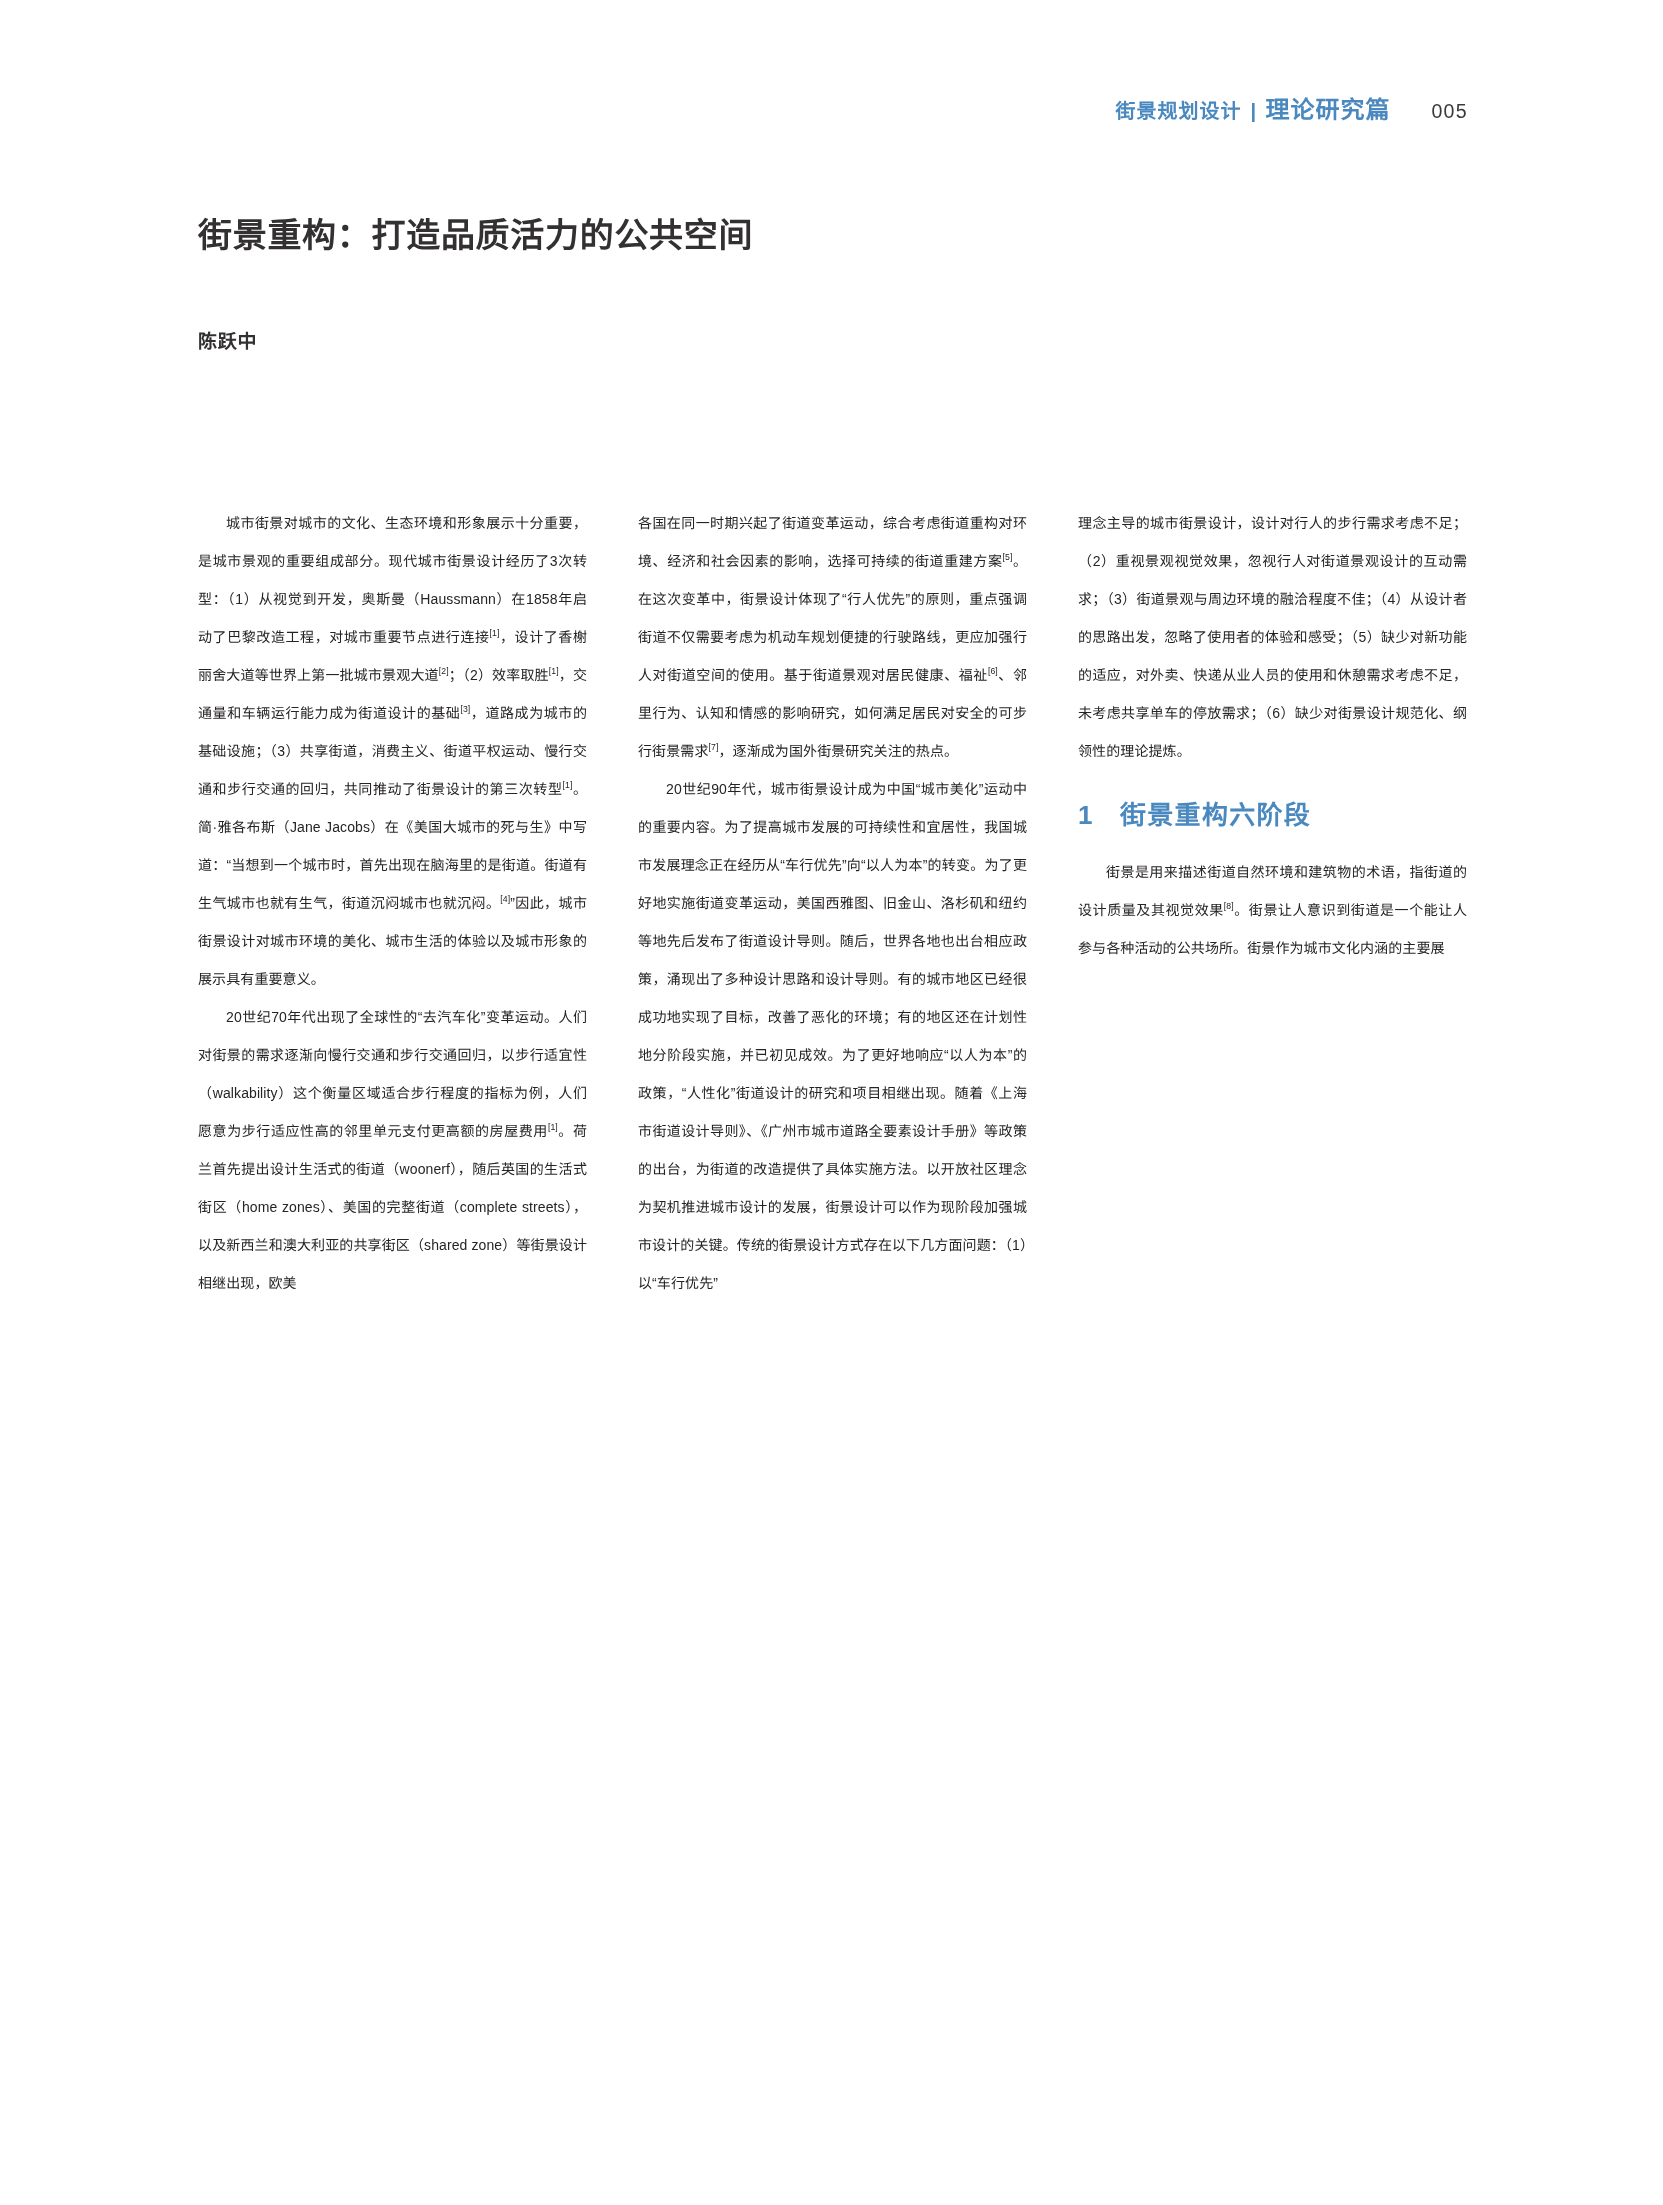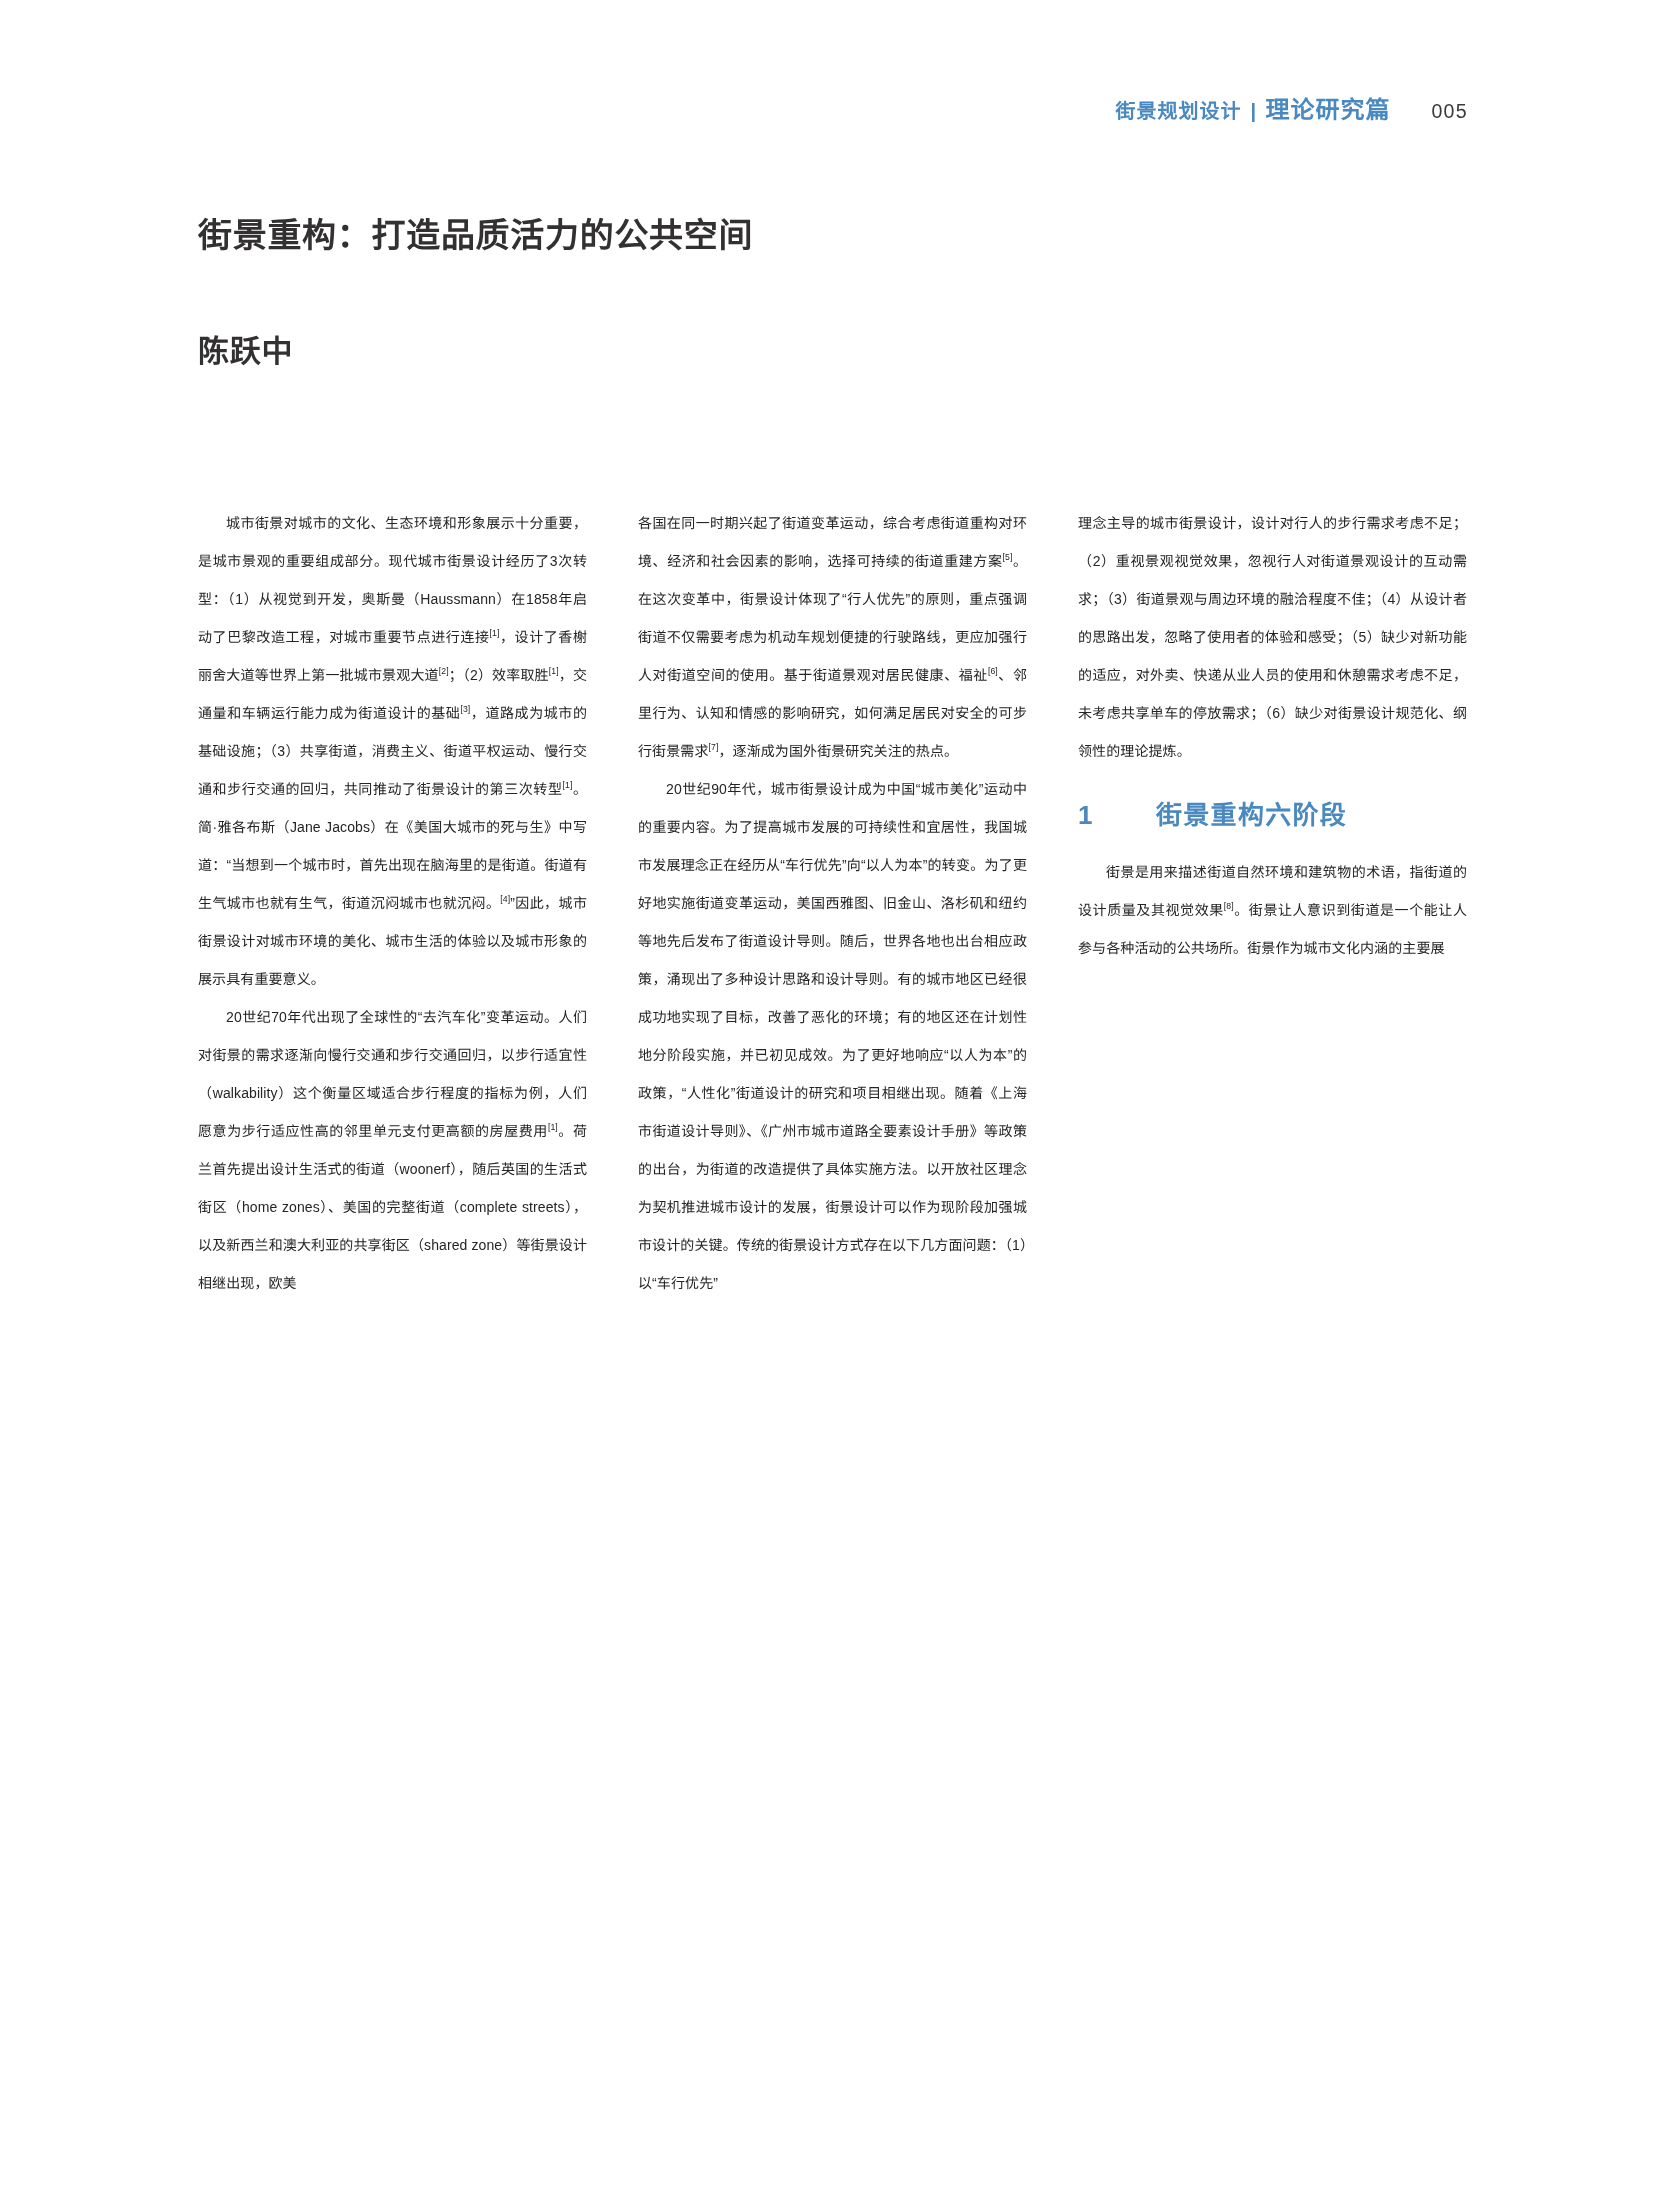--- a/index.html
+++ b/index.html
@@ -67,21 +67,21 @@
     font-size: 34px;
     font-weight: bold;
     color: #333032;
     letter-spacing: 0.7px;
     white-space: nowrap;
   }
   .art-author {
     position: absolute;
     top: 326px;
     left: 198px;
-    font-size: 31px;
+    font-size: 19px;
     font-weight: bold;
     color: #333032;
     letter-spacing: 0.7px;
     white-space: nowrap;
   }
 
   
   .columns {
     position: absolute;
     top: 504px;
@@ -121,21 +121,20 @@
     font-weight: bold;
   }
   .sec-head .sec-num {
     font-size: 26px;
     width: 42px;
     flex: 0 0 42px;
   }
   .sec-head .sec-title {
     font-size: 26px;
     letter-spacing: 1.3px;
-    margin-left: 36px;
   }
 </style>
 </head>
 <body>
 
 <div id="page">
 
   <div class="runhead">
     <span class="rh-section">街景规划设计</span>
     <span class="rh-sep">|</span>

